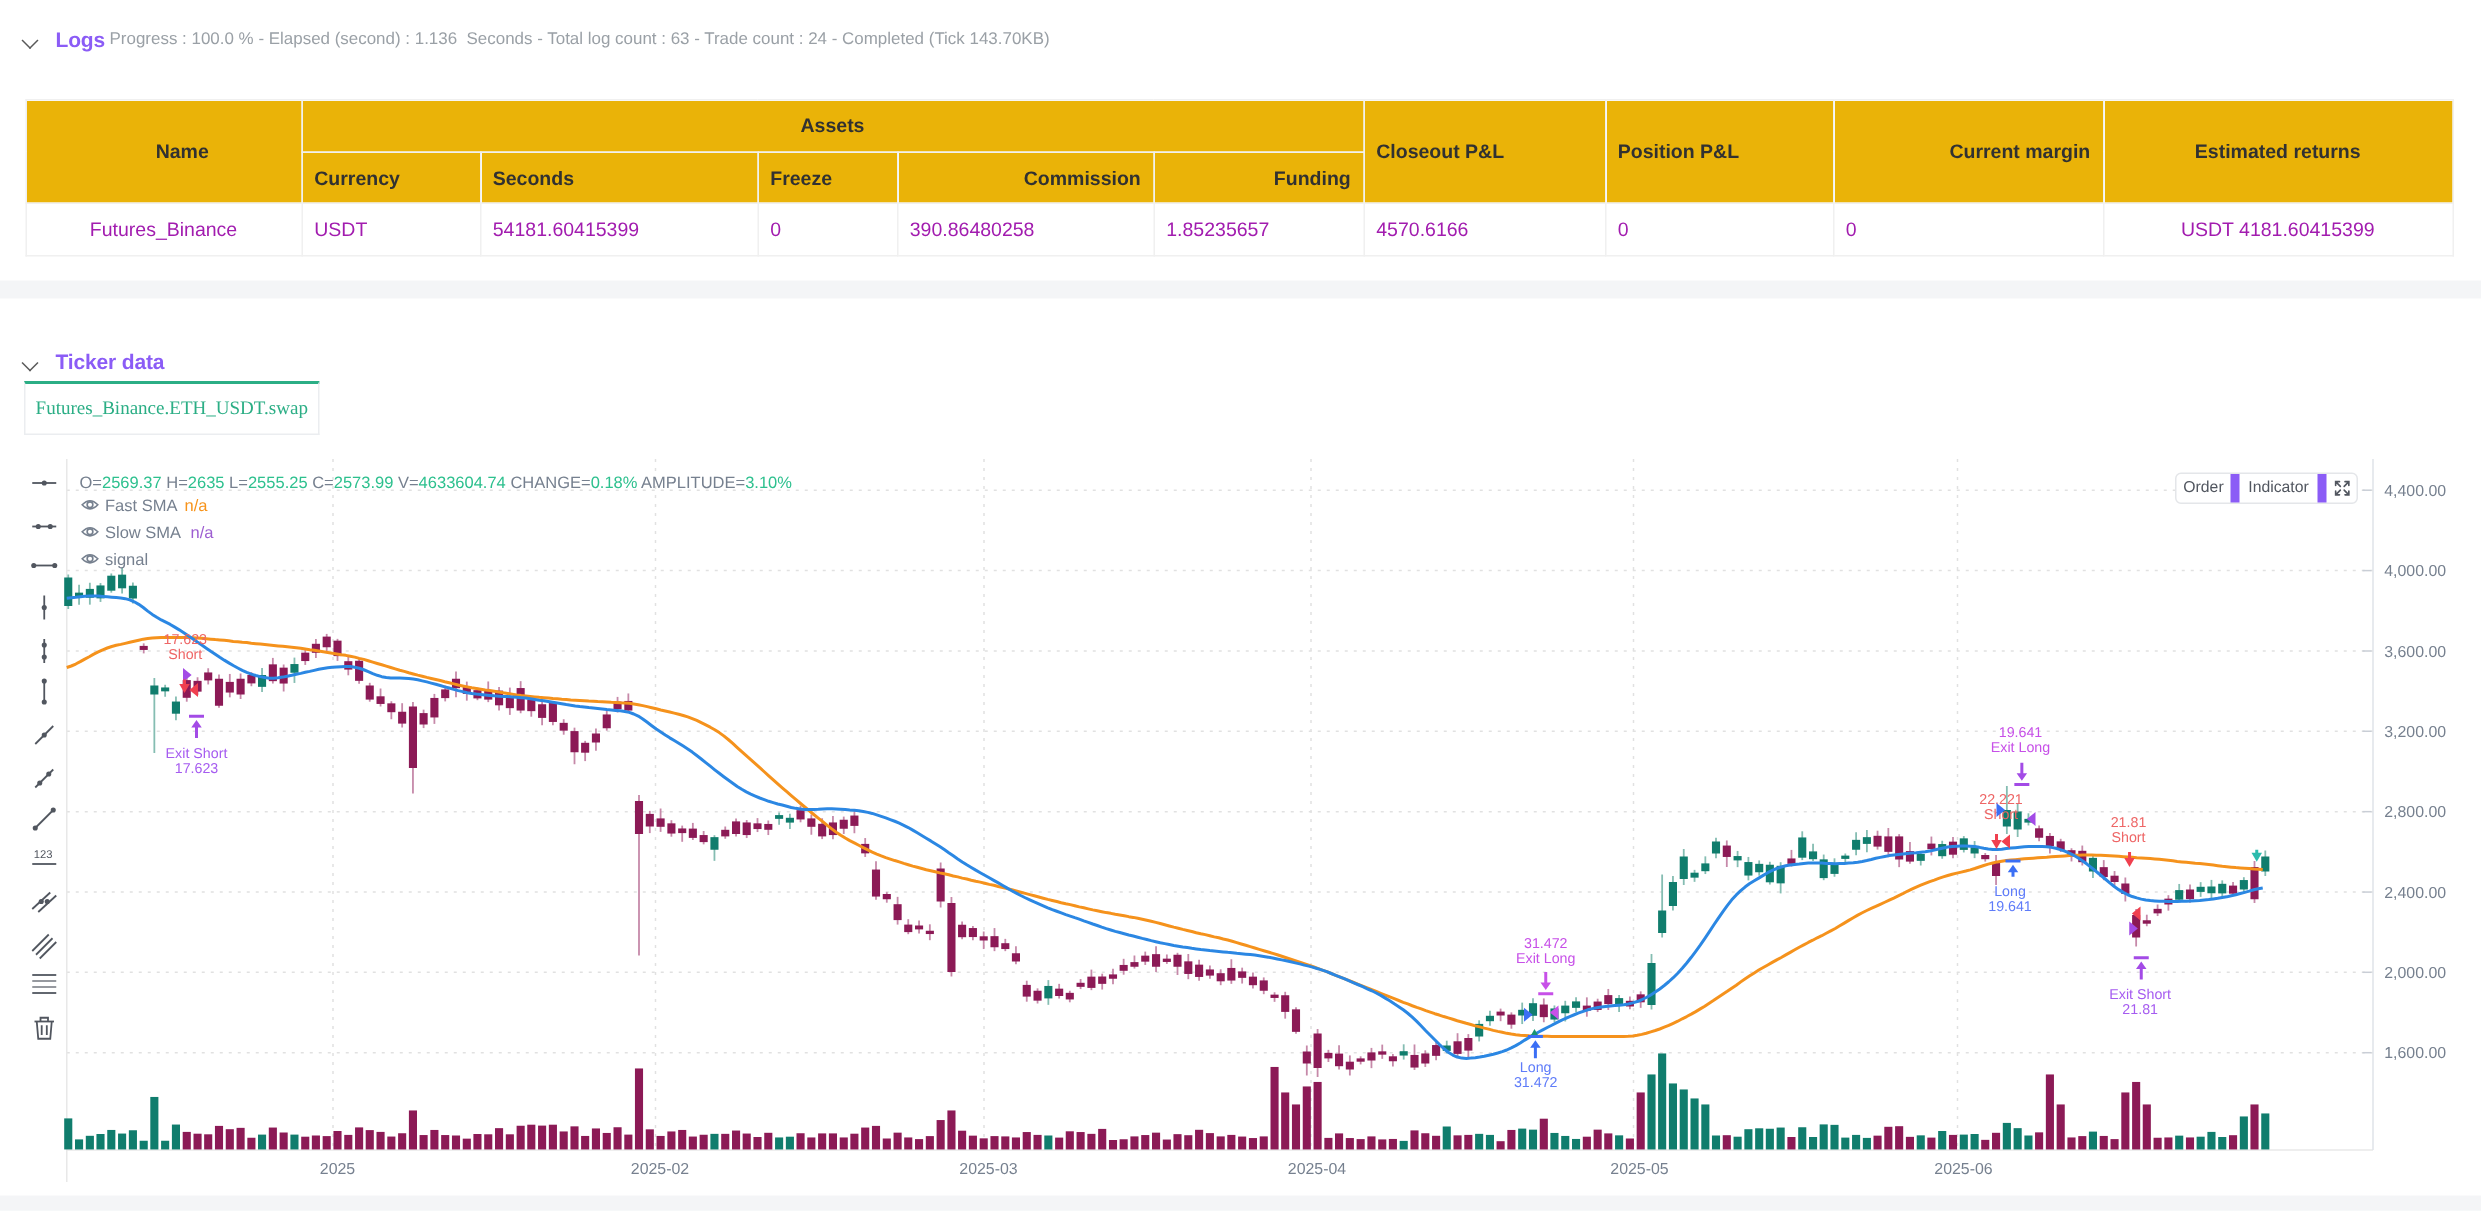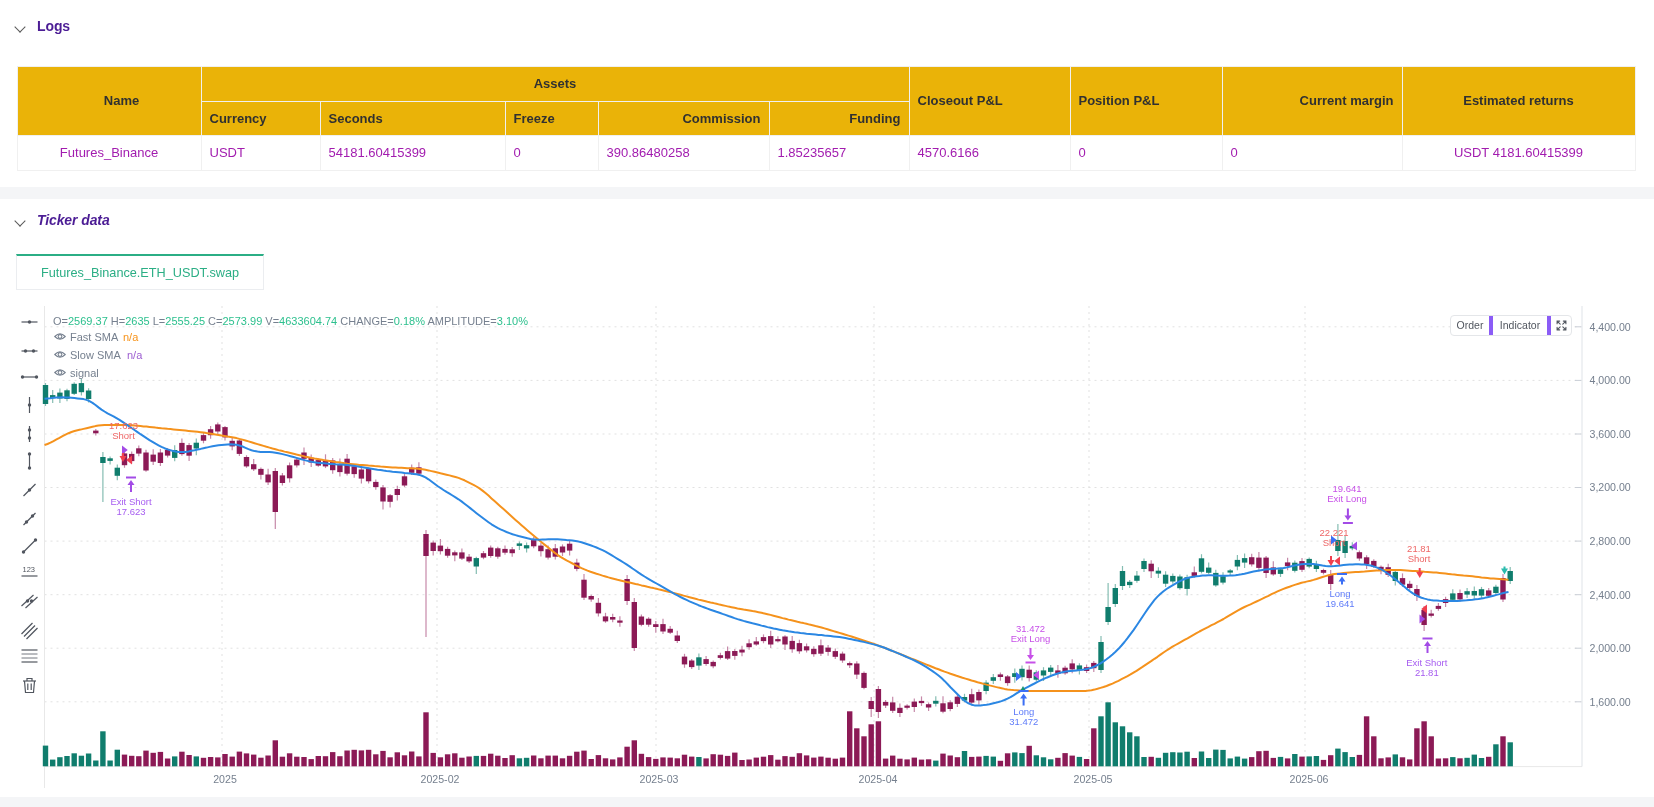--- a/index.html
+++ b/index.html
@@ -2,37 +2,38 @@
 <html><head><meta charset="utf-8">
 <style>
 * { margin:0; padding:0; box-sizing:border-box; }
 html,body { width:1654px; height:807px; font-family:"Liberation Sans", sans-serif; background:#f4f5f7; overflow:hidden; }
 .page { position:relative; width:1654px; height:807px; }
 .card1 { position:absolute; left:0; top:0; width:1654px; height:187px; background:#fff; }
 .card2 { position:absolute; left:0; top:199px; width:1654px; height:598px; background:#fff; }
 .sechead { position:absolute; display:flex; align-items:center; }
 .chev { width:10px; height:10px; margin-right:11px; position:relative; }
 .chev:before { content:""; position:absolute; left:0; top:2px; width:7px; height:7px; border-right:1.6px solid #595959; border-bottom:1.6px solid #595959; transform:rotate(45deg); }
-.title { font-size:14px; font-weight:700; color:#4c1d95; letter-spacing:-0.1px; }
+.title { font-size:14px; font-weight:700; color:#8b5cf6; letter-spacing:-0.1px; }
 .subtitle { font-size:11.3px; color:#9aa0a6; margin-left:3px; }
 table.logs { position:absolute; left:16.5px; top:65.5px; border-collapse:collapse; table-layout:fixed; background:#fff; }
 table.logs th, table.logs td { border:1px solid #f0f0f0; font-size:13px; color:#a21caf; font-weight:400; padding:0 8px; white-space:nowrap; overflow:hidden; }
 table.logs th { background:#eab308; font-weight:700; color:#313131; }
-.tabwrap { position:absolute; left:16px; top:254px; width:248px; height:36px; background:#fff; border:1px solid #ebedf0; border-top:2px solid #2BAE85; display:flex; align-items:center; justify-content:center; }
+.tabwrap { position:absolute; left:16px; top:254px; width:197px; height:36px; background:#fff; border:1px solid #ebedf0; border-top:2px solid #2BAE85; display:flex; align-items:center; justify-content:center;font-family:Liberation Serif, serif; }
 .tabwrap span { color:#2BAE85; font-size:12.7px; }
 .btngroup { position:absolute; left:1450px; top:314.5px; height:21.5px; display:flex; align-items:stretch; border:1px solid #e4e6e9; border-radius:4px; background:#fff; z-index:5; }
-.btngroup .bseg { display:flex; align-items:center; justify-content:center; font-size:10.5px; color:#51565F; border-right:4px solid #8b5cf6; }
+.btngroup .bseg { display:flex; align-items:center; justify-content:center; font-size:10.5px; color:#51565F; border-right:6px solid #8b5cf6; }
 </style></head>
 <body>
 <div class="page">
   <div class="card1"></div>
   <div class="card2"></div>
   <div class="sechead" style="left:16px; top:16px; height:20px;">
     <div class="chev"></div>
       <div class="title">Logs</div>
+    <div class="subtitle">Progress : 100.0 % - Elapsed (second) : 1.136&nbsp; Seconds - Total log count : 63 - Trade count : 24 - Completed (Tick 143.70KB)</div>
   </div>
   <table class="logs">
     <colgroup>
       <col style="width:184px">
         <col style="width:119px">
         <col style="width:185px">
         <col style="width:93px">
       <col style="width:171px">
         <col style="width:140px">
         <col style="width:161px">
@@ -63,21 +64,21 @@
           <td>0</td>
           <td>390.86480258</td>
           <td>1.85235657</td>
       <td>4570.6166</td>
           <td>0</td>
           <td>0</td>
       <td style="text-align:center;">USDT 4181.60415399</td>
     </tr>
   </tbody>
     </table>
-  <div class="sechead" style="left:16px; top:210px; height:20px;font-style:italic;">
+  <div class="sechead" style="left:16px; top:231px; height:20px;">
     <div class="chev"></div>
       <div class="title" style="font-weight:700;">Ticker data</div>
   </div>
   <div class="tabwrap">
       <span>Futures_Binance.ETH_USDT.swap</span>
     </div>
   <div class="btngroup">
     <div class="bseg" style="width:42px;">Order</div>
     <div class="bseg" style="width:58px;">Indicator</div>
     <div class="bseg" style="width:20px; border-right:none;">

